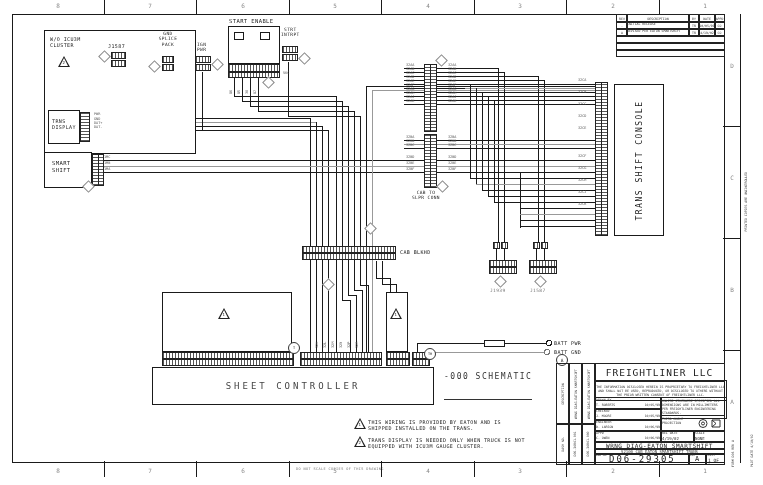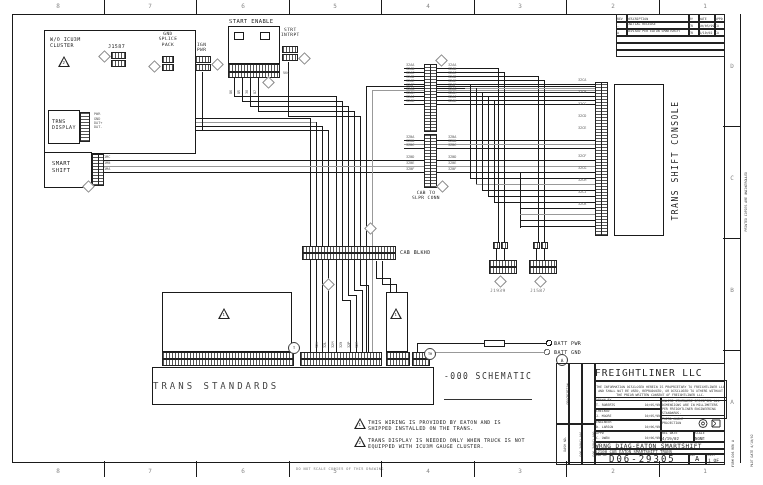--- a/index.html
+++ b/index.html
@@ -25,21 +25,21 @@
   .zone{position:absolute;font-size:6px;color:#888;width:20px;text-align:center}
   .micro{position:absolute;font-size:3.5px;line-height:1;color:#555;white-space:nowrap;transform-origin:left top}
   .micro.rot{transform:rotate(-90deg)}
   .rotlbl{white-space:nowrap;transform:rotate(-90deg)}
   svg.wires{position:absolute;left:0;top:0;shape-rendering:crispEdges}
   svg.wires line{stroke:#1a1a1a;stroke-width:1}
   svg.wires line.g{stroke:#999}
   svg.wires line.thin{stroke-width:.7}
   .tb-cell{position:absolute;border:.5px solid #222;overflow:hidden}
   .tiny{font-size:3.2px;line-height:1.25;letter-spacing:0;color:#333}
-  .center{display:flex;align-items:center;text-align:center}
+  .center{display:flex;align-items:center;justify-content:center;text-align:center}
 </style>
 </head>
 <body>
 
 <div class="sheet">
 
   <div class="frame" style="left:12px;top:14px;width:711px;height:447px"></div>
   <div class="abs" style="left:740px;top:14px;width:0;height:449px;border-left:1px solid #1a1a1a"></div>
 
   <div class="zone" style="left:48px;top:2px">8</div>
@@ -290,21 +290,21 @@
     </div>
   <div class="conn" style="left:162px;top:352px;width:130px;height:5px"></div>
   <div class="conn" style="left:162px;top:359px;width:130px;height:5px"></div>
   <div class="conn" style="left:300px;top:352px;width:80px;height:5px"></div>
   <div class="conn" style="left:300px;top:359px;width:80px;height:5px"></div>
   <div class="conn" style="left:386px;top:352px;width:22px;height:5px"></div>
   <div class="conn" style="left:386px;top:359px;width:22px;height:5px"></div>
   <div class="conn" style="left:412px;top:352px;width:16px;height:5px"></div>
   <div class="conn" style="left:412px;top:359px;width:16px;height:5px"></div>
   <div class="box center" style="left:152px;top:367px;width:280px;height:36px">
-    <span style="font-size:9px;letter-spacing:3px;color:#444">TRANS STANDARDS</span>
+    <span style="font-size:9px;letter-spacing:3px;color:#444">SHEET CONTROLLER</span>
   </div>
   <div class="circ" style="left:288px;top:342px">
       <span>T</span>
     </div>
   <div class="circ" style="left:424px;top:348px">
       <span>TH</span>
     </div>
 
   <div class="lbl" style="left:554px;top:340px">BATT PWR</div>
   <div class="lbl" style="left:554px;top:349px">BATT GND</div>

